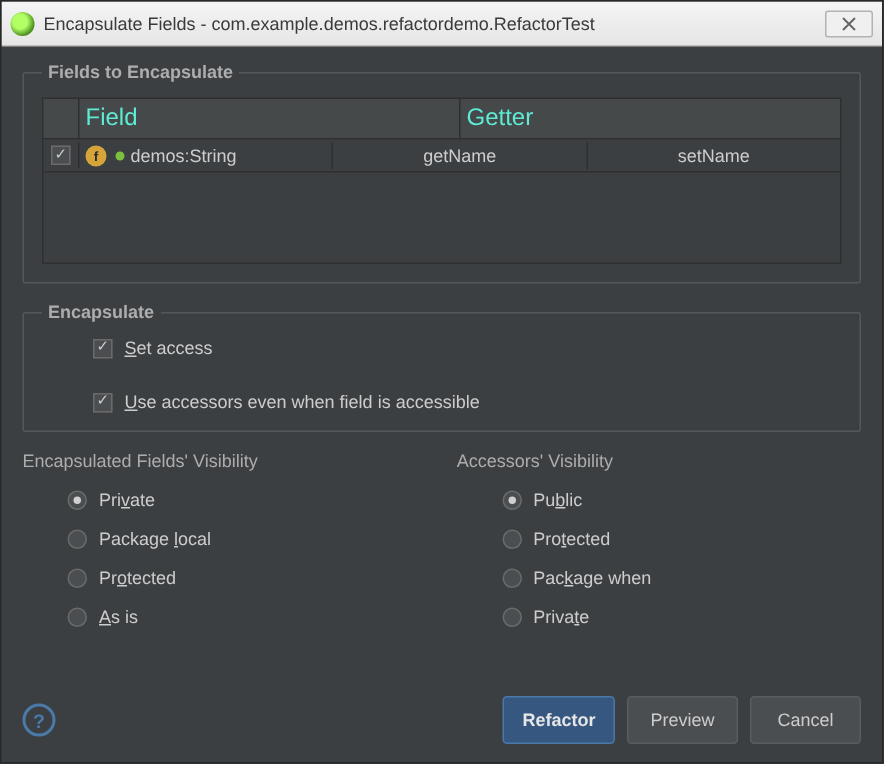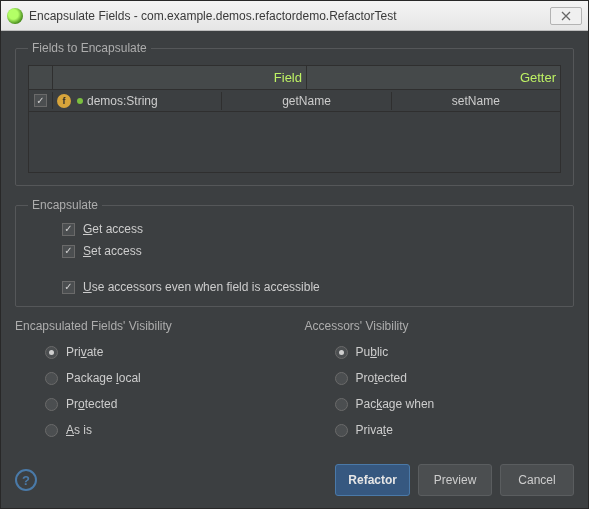--- a/index.html
+++ b/index.html
@@ -3,25 +3,25 @@
 <meta charset="utf-8">
 <style>
   * { box-sizing: border-box; margin: 0; padding: 0; font-family: "Segoe UI", Tahoma, sans-serif; }
   body { width: 589px; height: 509px; background: #3c3f41; color: #adadad; font-size: 12px; overflow: hidden; border: 1px solid #282828; }
   .titlebar { height: 30px; background: linear-gradient(#f4f4f4,#e6e6e6); display: flex; align-items: center; padding: 0 6px; border-bottom: 1px solid #bdbdbd; color: #2b2b2b; justify-content: center; }
   .titlebar .logo { width: 16px; height: 16px; border-radius: 50%; background: radial-gradient(circle at 40% 40%, #b3ff66 35%, #4b8f1f 70%); margin-right: 6px; }
   .titlebar .title { flex: 1; font-size: 12px; color: #3a3a3a; white-space: nowrap; overflow: hidden; text-overflow: ellipsis; }
   .titlebar .close { width: 32px; height: 18px; border: 1px solid #b3b3b3; border-radius: 2px; display: flex; align-items: center; justify-content: center; background: #f0f0f0; color: #555; font-size: 11px; }
   .content { padding: 10px 14px 12px 14px; height: calc(100% - 30px); display: flex; flex-direction: column; }
   fieldset { border: 1px solid #555759; border-radius: 2px; padding: 10px 12px 12px 12px; margin-bottom: 12px; }
-  fieldset > legend { padding: 0 4px; color: #adadad; font-size: 12px; }
+  fieldset > legend { padding: 0 4px; color: #adadad; font-size: 12px; font-weight: bold; }
   .fields-fs { flex: 0 0 auto; }
   .table { border: 1px solid #2f2f2f; background: #3c3f41; }
   .thead { display: flex; background: #45494a; border-bottom: 1px solid #2f2f2f; }
-  .th { flex: 1; text-align: right; padding: 4px 4px; color: #bef264; font-size: 13px; border-right: 1px solid #2f2f2f; }
+  .th { flex: 1; text-align: left; padding: 4px 4px; color: #5eead4; font-size: 16px; border-right: 1px solid #2f2f2f; }
   .th.first { flex: 0 0 24px; }
   .th:last-child { border-right: none; }
   .trow { display: flex; height: 22px; align-items: center; border-bottom: 1px solid #2f2f2f; }
   .td { flex: 1; text-align: center; padding: 2px 4px; color: #cdcdcd; font-size: 12px; border-right: 1px solid #2f2f2f; }
   .td.first { flex: 0 0 24px; display: flex; justify-content: center; }
   .td.fieldcell { text-align: left; display: flex; align-items: center; gap: 4px; padding-left: 4px; }
   .td:last-child { border-right: none; }
   .tbody-space { height: 60px; }
   .chk { width: 13px; height: 13px; border: 1px solid #6a6a6a; background: #4b4e50; display: inline-flex; align-items: center; justify-content: center; color: #cfcfcf; font-size: 10px; line-height: 1; }
   .chk::after { content: "✓"; }
@@ -80,24 +80,20 @@
       </div>
       <div class="tbody-space"></div>
     </div>
   </fieldset>
 
   <fieldset>
     <legend>Encapsulate</legend>
     <div class="encap-opts">
       <label class="opt-row">
         <span class="chk"></span>
-        <span><span class="u">G</span><span>et access</span></span>
-      </label>
-      <label class="opt-row">
-        <span class="chk"></span>
         <span><span class="u">S</span><span>et access</span></span>
       </label>
       <div style="height:6px"></div>
       <label class="opt-row">
         <span class="chk"></span>
         <span><span class="u">U</span><span>se accessors even when field is accessible</span></span>
       </label>
     </div>
   </fieldset>
 

